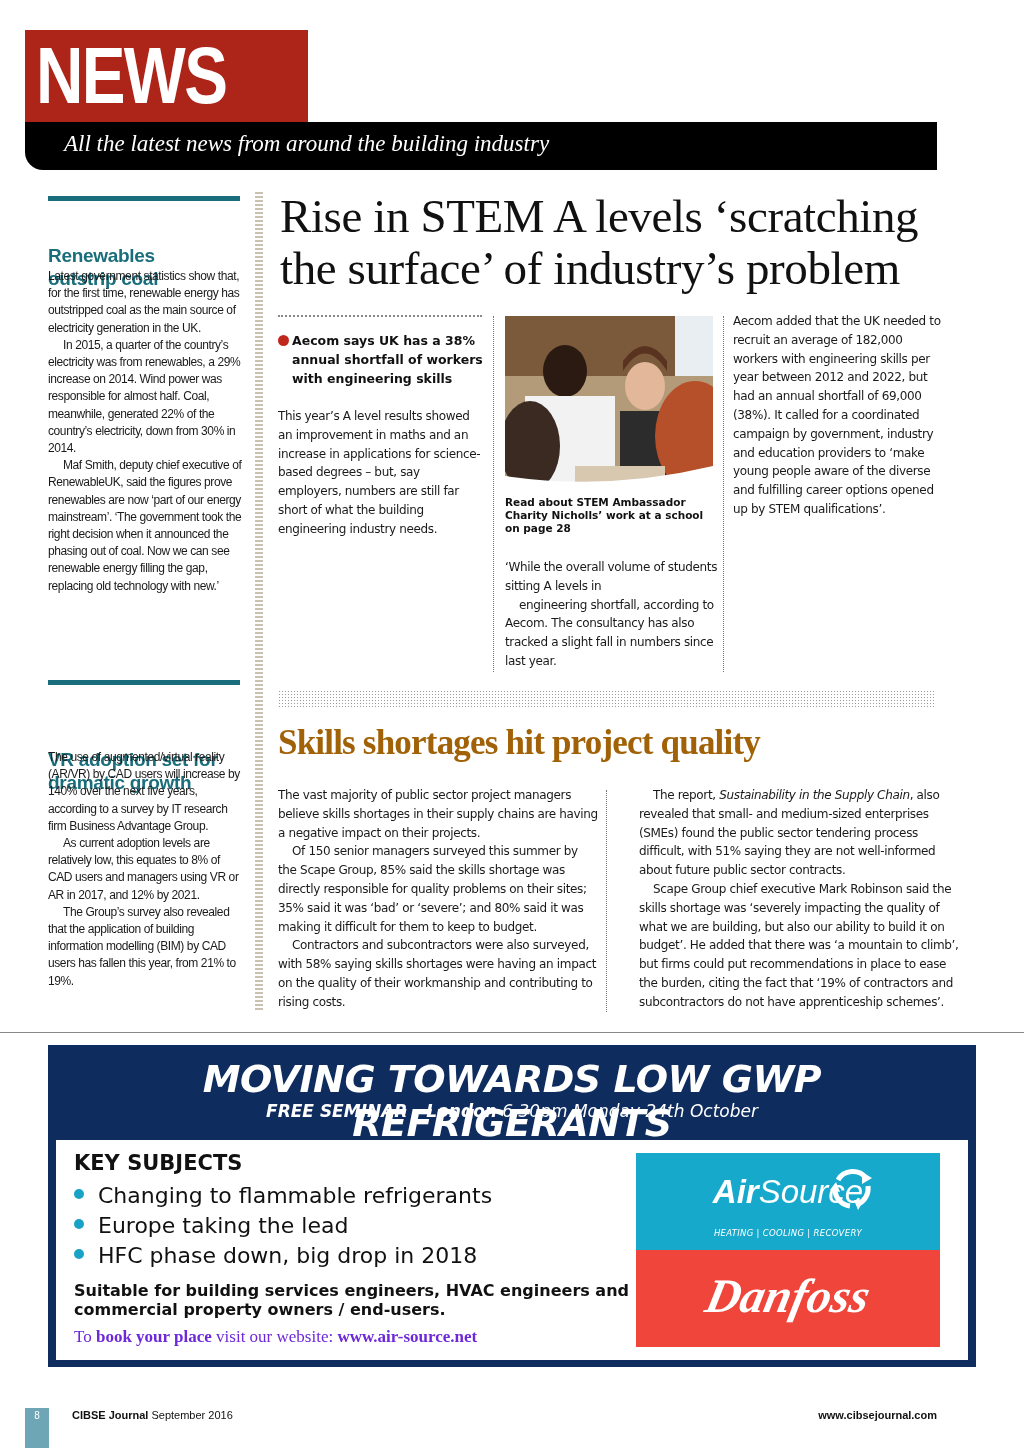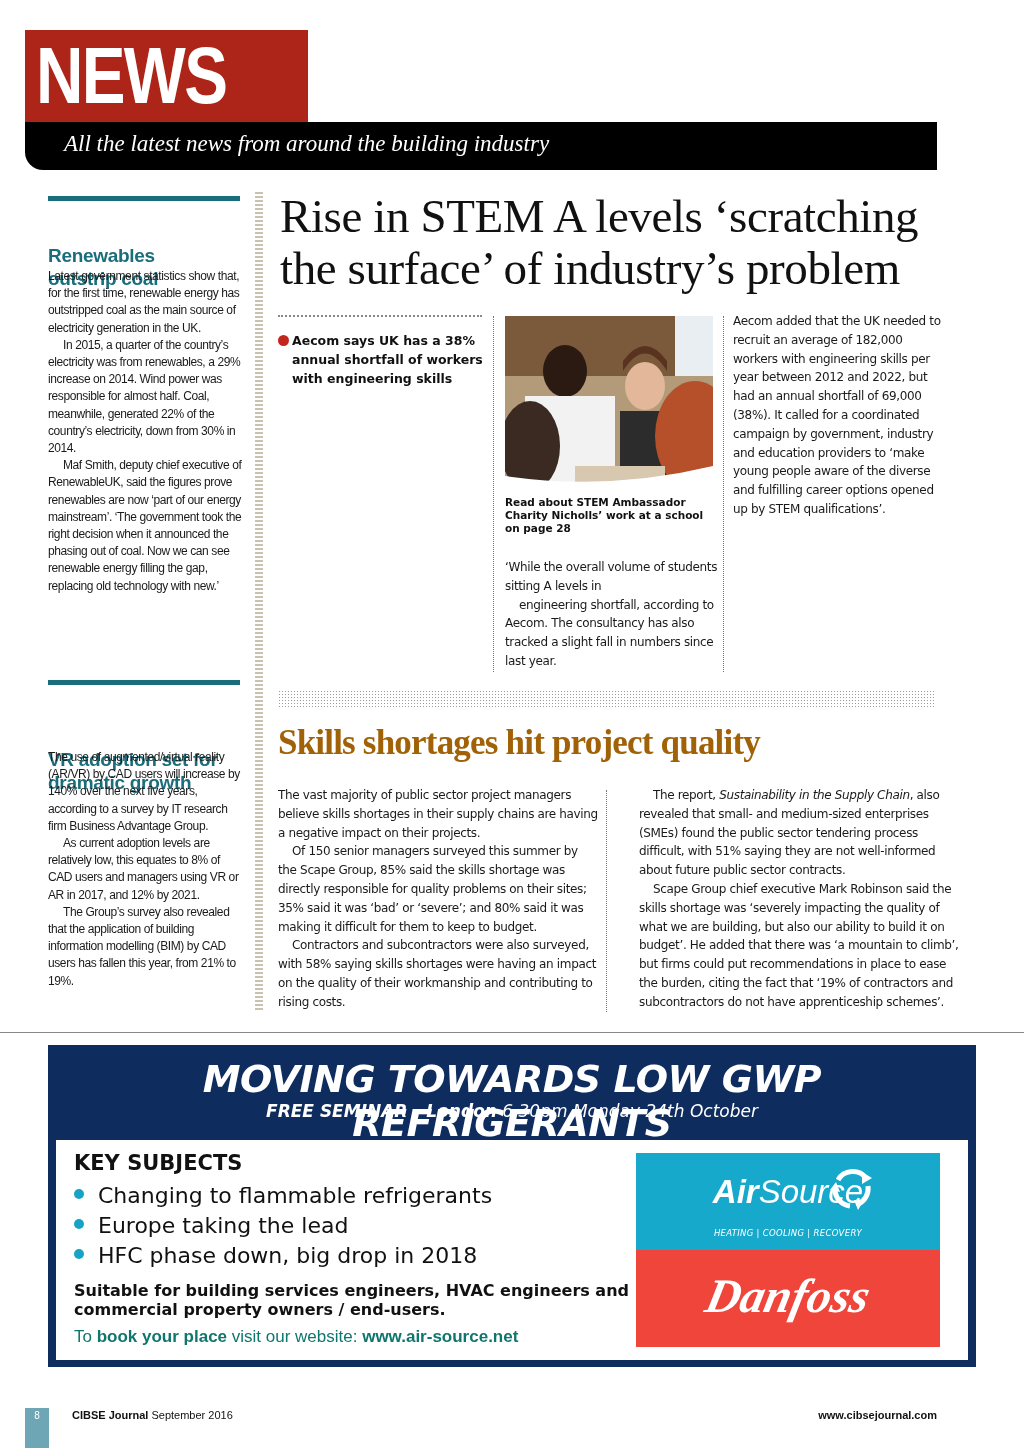--- a/index.html
+++ b/index.html
@@ -41,21 +41,21 @@
   
   #ad { left: 48px; top: 1045px; width: 928px; height: 322px; background: #0f2c5e; }
   #ad-title { left: 48px; top: 1057px; width: 928px; text-align: center; font-family: "DejaVu Sans", sans-serif; font-weight: bold; font-style: italic; font-size: 38px; color: #fff; letter-spacing: -0.5px; }
   #ad-sub { left: 48px; top: 1101px; width: 928px; text-align: center; font-family: "DejaVu Sans", sans-serif; font-style: italic; font-size: 17px; color: #fff; }
   #ad-sub b { font-weight: bold; }
   #ad-inner { left: 56px; top: 1140px; width: 912px; height: 220px; background: #fff; }
   #ad-key { left: 74px; top: 1151px; font-family: "DejaVu Sans", sans-serif; font-weight: bold; font-size: 21px; color: #111; }
   .ad-item { position: absolute; left: 74px; font-family: "DejaVu Sans", sans-serif; font-size: 22px; color: #111; }
   .ad-item .dot { display: inline-block; width: 10px; height: 10px; border-radius: 50%; background: #18a3c6; margin-right: 14px; vertical-align: middle; position: relative; top: -3px; }
   #ad-suitable { left: 74px; top: 1281px; width: 560px; font-family: "DejaVu Sans", sans-serif; font-weight: bold; font-size: 16px; line-height: 19px; color: #111; }
-  #ad-book { left: 74px; top: 1327px; font-family: Liberation Sans, sans-serif; font-size: 17px; color: #0f766e; }
+  #ad-book { left: 74px; top: 1327px; font-family: Liberation Serif, serif; font-size: 17px; color: #6d28d9; }
   #ad-book b { font-weight: bold; }
   #airsource { left: 636px; top: 1153px; width: 304px; height: 97px; background: #16a9cc; }
   #airsource-logo { left: 636px; top: 1173px; width: 304px; text-align: center; font-family: "Liberation Sans", sans-serif; font-style: italic; font-size: 33px; color: #fff; }
   #airsource-logo b { font-weight: bold; }
   #airsource-ring { left: 828px; top: 1164px; width: 48px; height: 48px; }
   #airsource-tag { left: 636px; top: 1228px; width: 304px; text-align: center; font-family: "DejaVu Sans", sans-serif; font-style: italic; font-size: 8.5px; color: #fff; letter-spacing: 0.3px; }
   #danfoss { left: 636px; top: 1250px; width: 304px; height: 97px; background: #f0453a; }
   #danfoss-logo { left: 636px; top: 1268px; width: 304px; text-align: center; font-family: "Liberation Serif", serif; font-style: italic; font-weight: bold; font-size: 48px; color: #fff; transform: skewX(-12deg); }
 
   
@@ -90,20 +90,21 @@
 </div>
 
 <div id="vstripe" class="abs"></div>
 
 <div id="headline1" class="abs">Rise in STEM A levels ‘scratching the surface’ of industry’s problem</div>
 <div id="dotline1" class="abs"></div>
 <div id="bullet-dot" class="abs"></div>
 <div id="standfirst" class="abs">Aecom says UK has a 38% annual shortfall of workers with engineering skills</div>
 
 <div class="col-body" style="left:278px;top:407px;width:205px">
+  <p>This year’s A level results showed an improvement in maths and an increase in applications for science-based degrees – but, say employers, numbers are still far short of what the building engineering industry needs.</p>
 </div>
 <div class="vdot" style="left:493px;top:316px;height:356px"></div>
 
 <div id="photo" class="abs">
   <svg width="208" height="170" viewBox="0 0 208 170">
     <rect width="208" height="170" fill="#b39a78"></rect>
     <rect x="0" y="0" width="208" height="60" fill="#7a5a3a"></rect>
     <ellipse cx="60" cy="55" rx="22" ry="26" fill="#2a1a12"></ellipse>
     <rect x="20" y="80" width="90" height="90" fill="#f2f2f2"></rect>
     <ellipse cx="140" cy="70" rx="20" ry="24" fill="#e2b79a"></ellipse>

